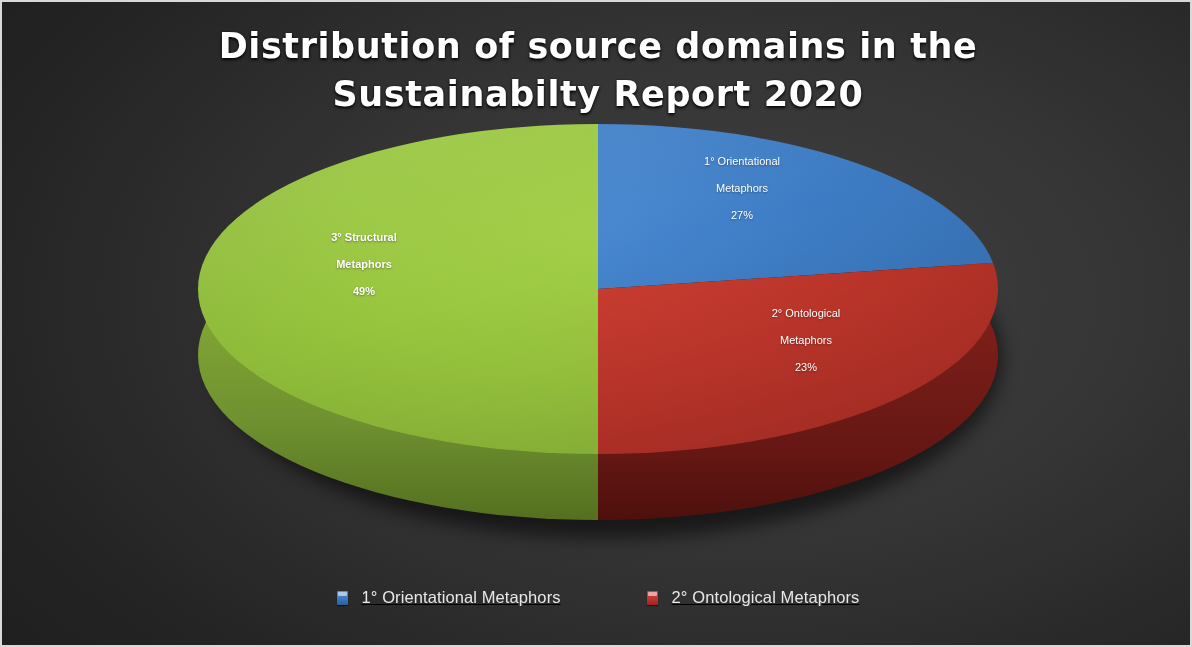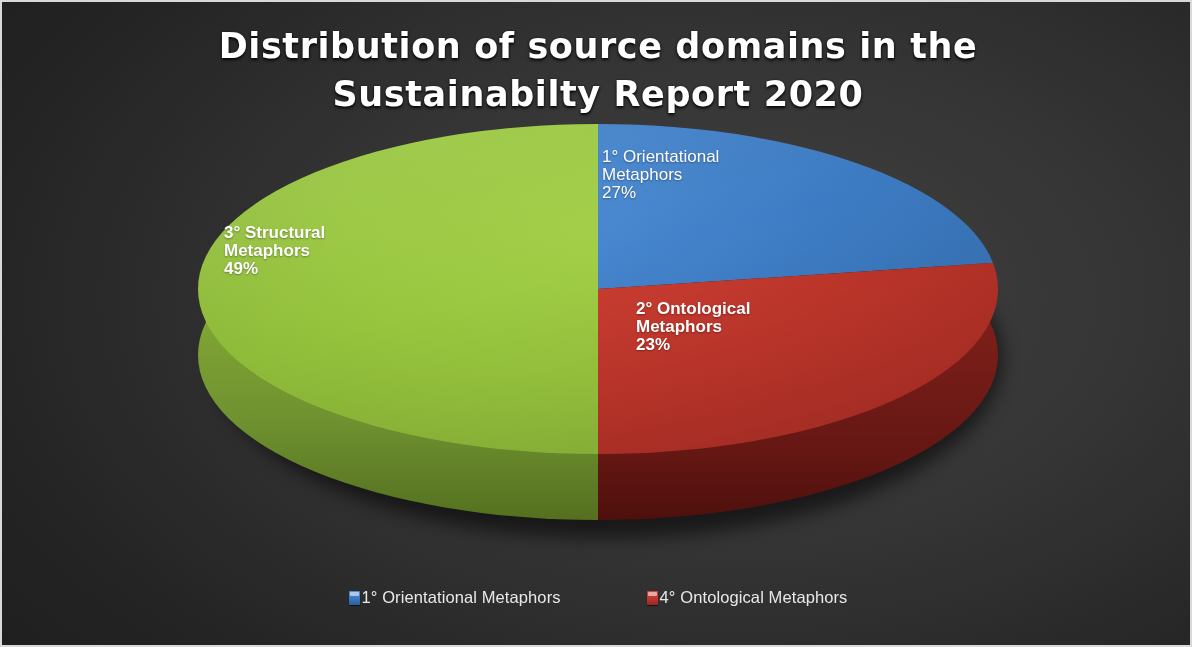--- a/index.html
+++ b/index.html
@@ -133,46 +133,48 @@
     border-radius: 50%;
     background: linear-gradient(165deg, rgba(255,255,255,0.10) 0%, rgba(255,255,255,0.0) 45%, rgba(0,0,0,0.12) 100%);
     pointer-events: none;
   }
 
   
   .data-label {
     position: absolute;
     color: #ffffff;
     font-family: "Liberation Sans", sans-serif;
-    font-size: 17px;
-    line-height: 18px;
+    font-size: 11px;
+    line-height: 27px;
+    text-align: center;
     white-space: pre-line;
     text-shadow: 0 1px 2px rgba(0,0,0,0.35);
     z-index: 5;
   }
   #label-blue  { left: 600px; top: 146px; width: 280px; }
-  #label-red   { left: 634px; top: 298px; width: 280px; font-weight: bold; }
+  #label-red   { left: 664px; top: 298px; width: 280px; }
   #label-green { left: 222px; top: 222px; width: 280px; font-weight: bold; }
 
   
   #legend {
     position: absolute;
     left: 0;
     top: 586px;
     width: 1192px;
     display: flex;
     justify-content: center;
     align-items: center;
     gap: 86px;
     z-index: 6;
   }
   .legend-item {
     display: flex;
     align-items: center;
-    gap: 2px;
+    gap: 14px;
+    text-decoration: underline;
   }
   .legend-swatch {
     position: relative;
     width: 11px;
     height: 14px;
     border-radius: 1px;
     box-shadow: 0 1px 1px rgba(0,0,0,0.6);
   }
   .legend-swatch::before {
     content: "";
@@ -235,19 +237,19 @@
 
   <div id="legend">
 
     <div class="legend-item">
       <span class="legend-swatch sw-blue"></span>
       <span class="legend-label">1° Orientational Metaphors</span>
     </div>
 
     <div class="legend-item">
       <span class="legend-swatch sw-red"></span>
-      <span class="legend-label">4° Ontological Metaphors</span>
+      <span class="legend-label">2° Ontological Metaphors</span>
     </div>
 
 
   </div>
 
 </div>
 
 </body></html>

